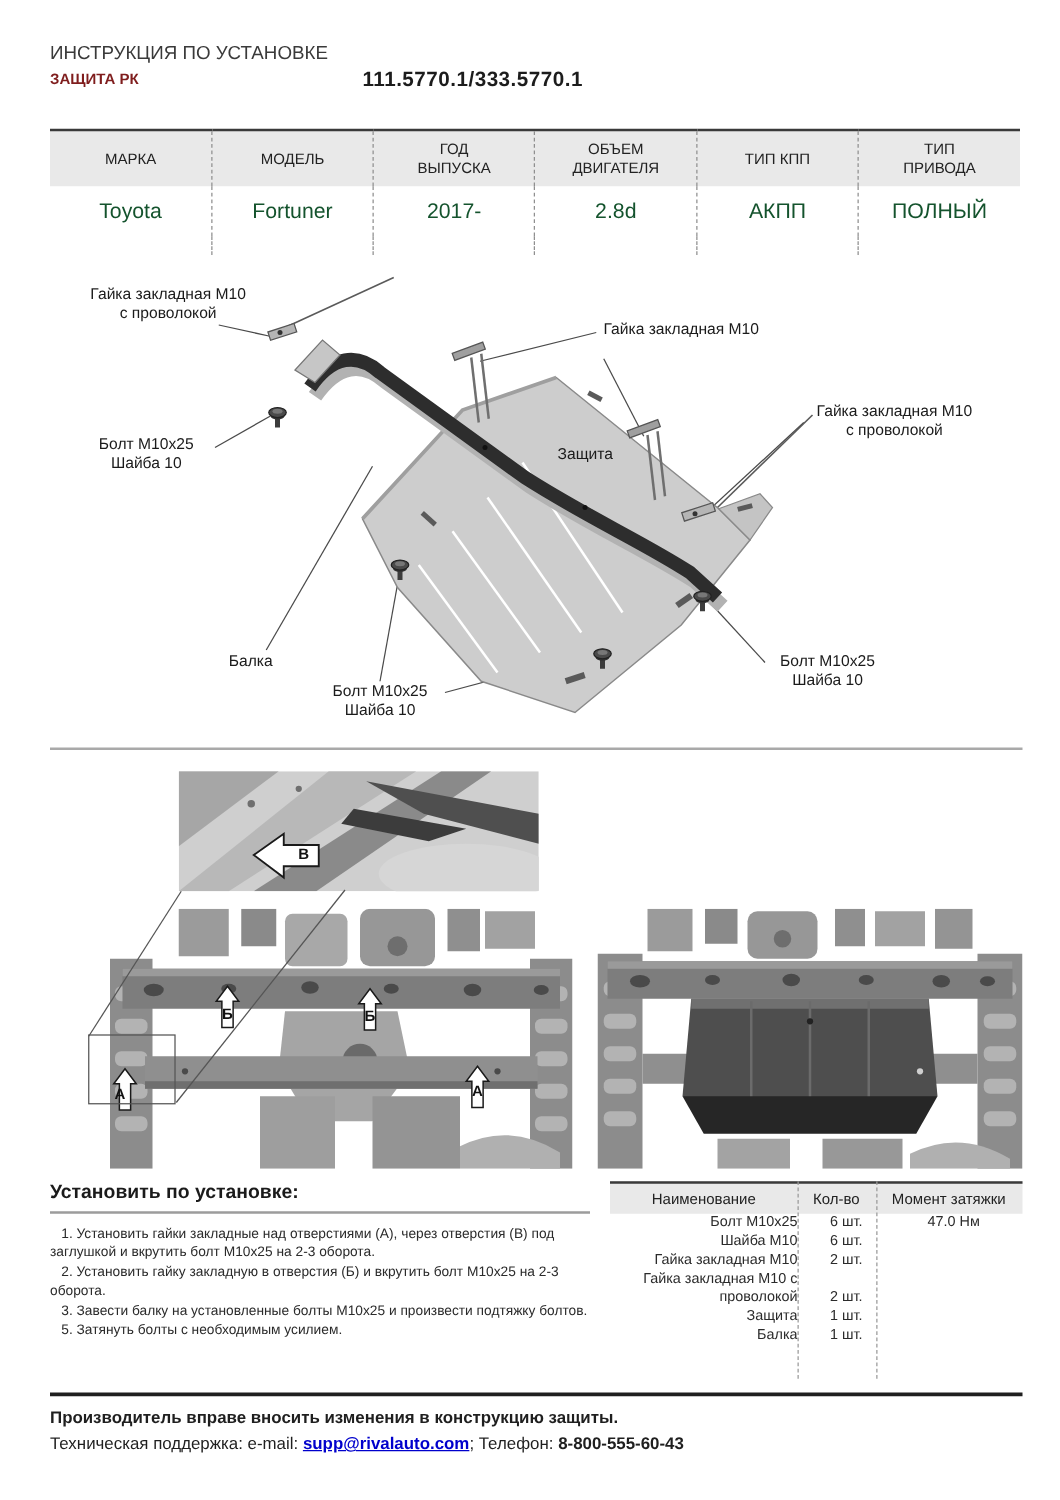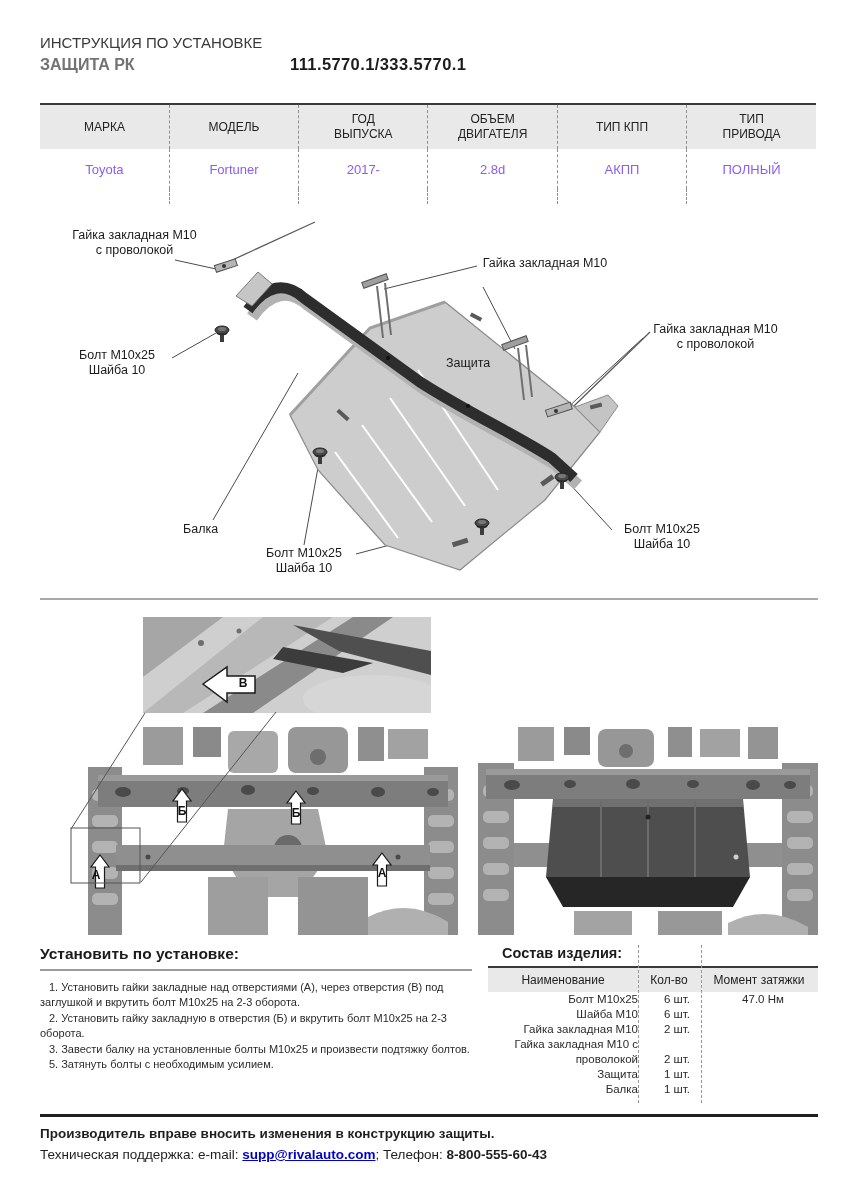--- a/index.html
+++ b/index.html
@@ -1,28 +1,28 @@
 <!DOCTYPE html>
 <html><head>
 <meta charset="utf-8">
 <style>
   html,body{margin:0;padding:0;background:#fff;}
   body{width:848px;height:1200px;font-family:"Liberation Sans",sans-serif;color:#222;}
   .page{position:relative;width:848px;height:1200px;background:#fff;overflow:hidden;}
 
   
   .hdr-title{position:absolute;left:40px;top:34px;font-size:15px;color:#3a3a3a;}
-  .hdr-product{position:absolute;left:40px;top:56px;font-size:16px;font-weight:bold;color:#737373;}
+  .hdr-product{position:absolute;left:40px;top:56px;font-size:12px;font-weight:bold;color:#7f1d1d;}
   .hdr-part{position:absolute;left:290px;top:55px;font-size:16.5px;font-weight:bold;letter-spacing:.4px;color:#1c1c1c;}
 
   
   table.spec{position:absolute;left:40px;top:103px;width:776px;border-collapse:collapse;table-layout:fixed;}
   table.spec th{background:#e9e9e9;border-top:2px solid #3a3a3a;font-weight:normal;font-size:12px;
     height:42px;text-align:center;vertical-align:middle;line-height:1.25;white-space:pre-line;color:#222;}
-  table.spec td{font-size:13px;text-align:center;height:38px;vertical-align:middle;color:#8b5cf6;}
+  table.spec td{font-size:17px;text-align:center;height:38px;vertical-align:middle;color:#14532d;}
   table.spec th+th,table.spec td+td{border-left:1px dashed #8f8f8f;}
   table.spec tr.ext td{height:13px;}
 
   
   .diagram{position:absolute;left:0;top:210px;width:848px;height:395px;}
   .diagram svg{position:absolute;left:0;top:0;}
   .dlabel{position:absolute;font-size:12.5px;line-height:1.22;color:#1b1b1b;white-space:pre-line;}
   .dlabel.c{text-align:center;}
 
   .gray-rule{position:absolute;left:40px;top:598px;width:778px;height:2px;background:#a9a9a9;}
@@ -338,21 +338,20 @@
     <div class="rule"></div>
     <div class="steps">
       <p>1. Установить гайки закладные над отверстиями (А), через отверстия (В) под заглушкой и вкрутить болт М10х25 на 2-3 оборота.</p>
       <p>2. Установить гайку закладную в отверстия (Б) и вкрутить болт М10х25 на 2-3 оборота.</p>
       <p>3. Завести балку на установленные болты М10х25 и произвести подтяжку болтов.</p>
       <p>5. Затянуть болты с необходимым усилием.</p>
     </div>
   </div>
 
   <div class="parts">
-    <h3>Состав изделия:</h3>
     <div class="phead">
       <span class="h-name">Наименование</span>
       <span class="h-qty">Кол-во</span>
       <span class="h-torq">Момент затяжки</span>
     </div>
     <div class="prow">
       <span class="pname">Болт М10х25</span>
       <span class="pqty">6 шт.</span>
       <span class="ptorq">47.0 Нм</span>
     </div>

